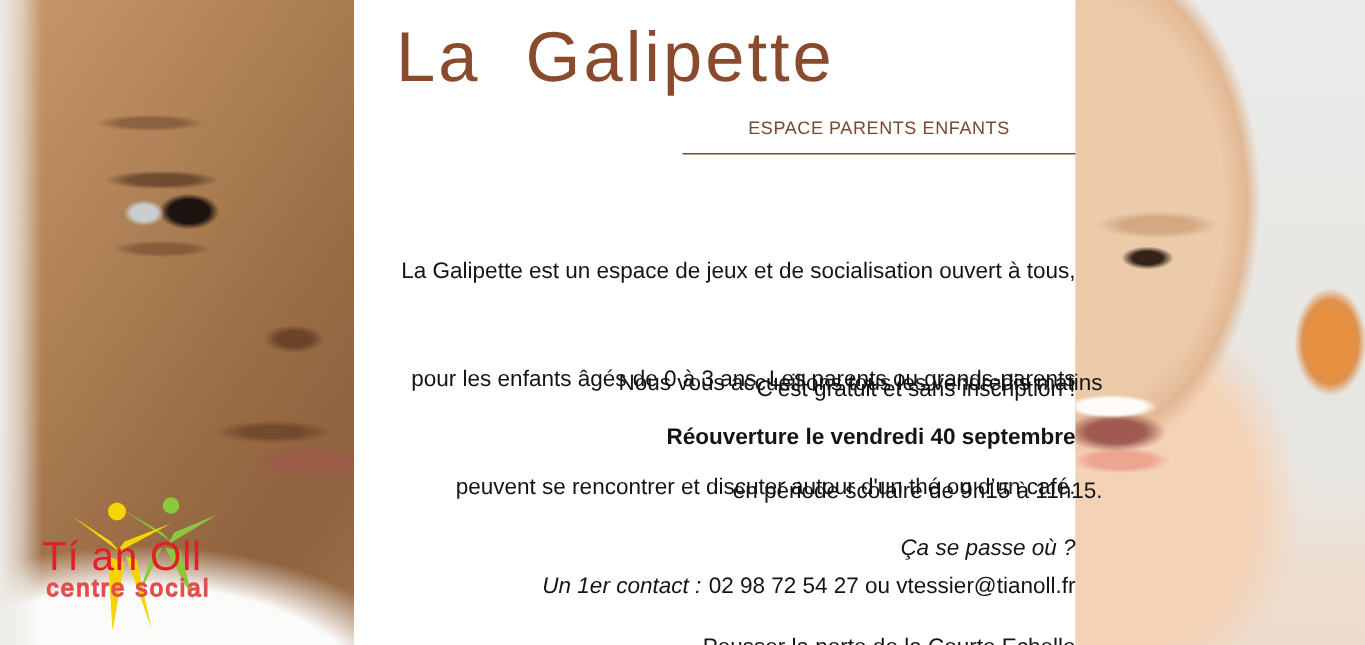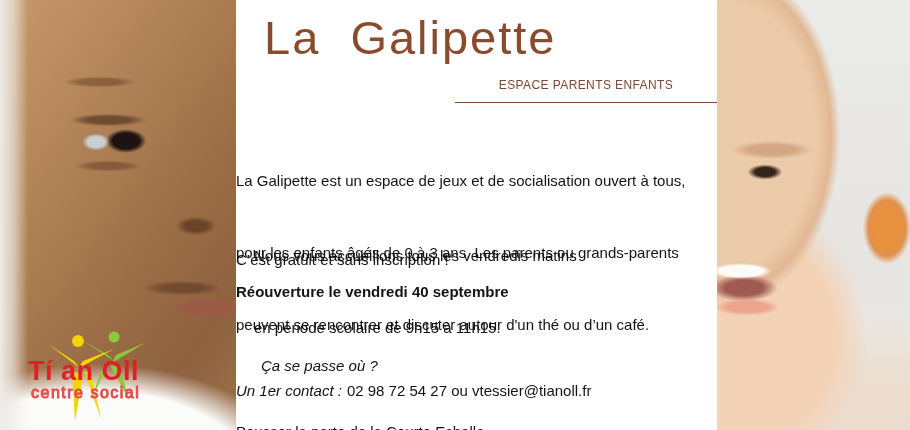--- a/index.html
+++ b/index.html
@@ -50,37 +50,37 @@
   .subtitle {
     position:absolute; left:455px; top:78px; width:262px;
     text-align:center; font-size:12px; color:#7b4832; letter-spacing:.4px;
     white-space:nowrap;
   }
   .subtitle-rule {
     position:absolute; left:455px; top:102px; width:262px; height:0;
     border-top:1.5px solid #7b4832;
   }
   .txt {
-    position:absolute; left:236px; width:481px; text-align:left;
+    position:absolute; left:236px; width:481px; text-align:right;
     font-size:15px; color:#141414; white-space:pre;
   }
   .intro    { top:121px; line-height:24px; }
   .schedule { top:196px; line-height:24px;padding-left:18px; }
   .free     { top:248px; line-height:24px; }
   .reopen   { top:280px; line-height:24px; font-weight:bold; }
   .where    { top:311px; line-height:22px; }
   .where .q { font-style:italic;padding-left:25px; }
   .contact  { top:379px; line-height:24px; }
   .contact .lbl { font-style:italic; margin-right:5px; }
 
   
   .logo-figures { position:absolute; left:28px; top:328px; width:130px; height:96px; }
   .logo-name {
     position:absolute; left:28px; top:356px;
-    font-size:27px; font-weight:bold; color:#e31e24; letter-spacing:.5px;
+    font-size:27px; font-weight:normal; color:#e31e24; letter-spacing:.5px;
     white-space:nowrap;
   }
   .logo-tagline {
     position:absolute; left:31px; top:384px;
     font-size:16px; letter-spacing:1.5px; color:#ef4444;
     -webkit-text-stroke:1px #e05050; white-space:nowrap;
   }
 </style>
 </head>
 <body>

